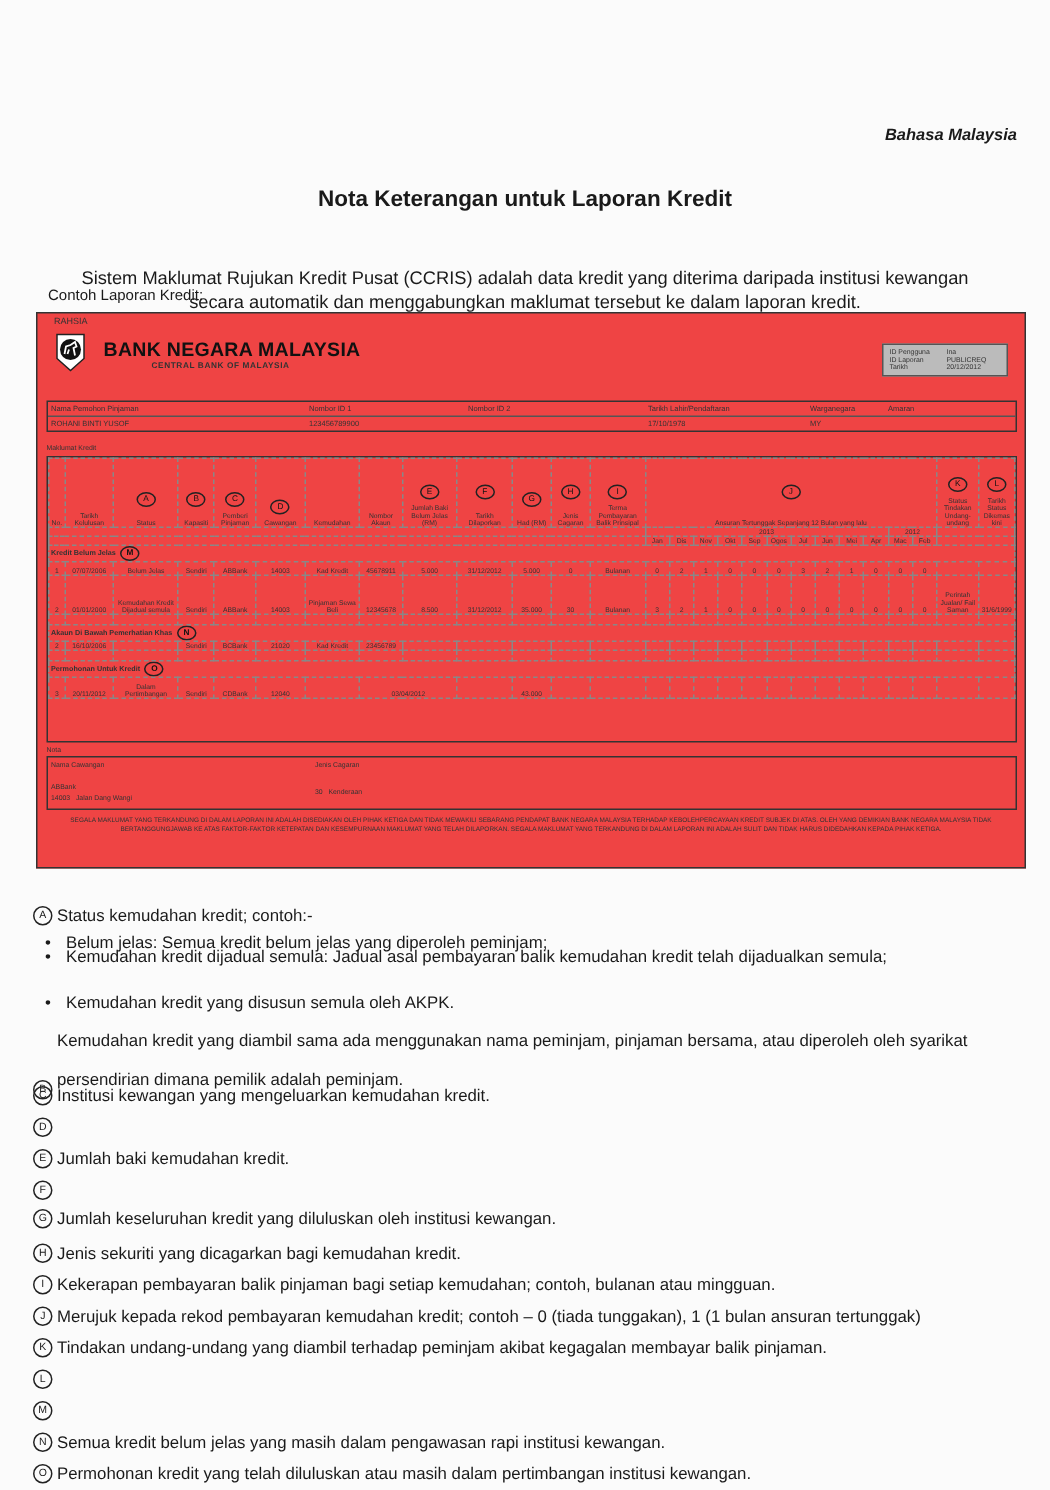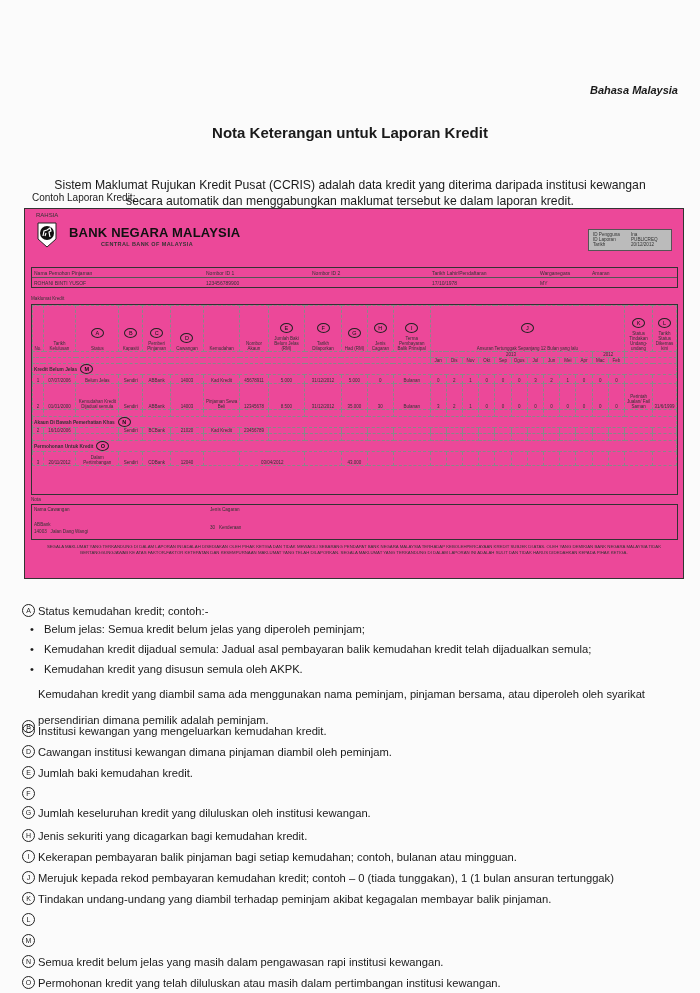--- a/index.html
+++ b/index.html
@@ -2,21 +2,21 @@
 <html><head>
 <meta charset="utf-8">
 <style>
   html, body { margin:0; padding:0; }
   body { width:700px; height:993px; background:#fbfbfb; font-family:"Liberation Sans", sans-serif; color:#1a1a1a; position:relative; overflow:hidden; }
   .lang { position:absolute; right:22px; top:84px; font-size:11px; font-weight:bold; font-style:italic; }
   .title { position:absolute; left:0; right:0; top:124px; text-align:center; font-size:15px; font-weight:bold; }
   .intro { position:absolute; left:40px; right:40px; top:177px; text-align:center; font-size:12.2px; line-height:16px; }
   .example-label { position:absolute; left:32px; top:220px; font-size:10px; }
 
-  .report { position:absolute; left:24px; top:208px; width:658px; height:369px; border:1.5px solid #333; background:#ec4899; font-size:5px; color:#333; }
+  .report { position:absolute; left:24px; top:208px; width:658px; height:369px; border:1.5px solid #333; background:#ef4444; font-size:5px; color:#333; }
   .rahsia { position:absolute; left:11px; top:3px; font-size:6px; }
   .logo { position:absolute; left:12px; top:13px; width:20px; height:26px; }
   .bnm { position:absolute; left:44px; top:16px; font-size:13px; font-weight:bold; color:#111; letter-spacing:0.2px; }
   .cbm { position:absolute; left:76px; top:32px; font-size:5.5px; font-weight:bold; letter-spacing:0.4px; }
   .meta-box { position:absolute; left:563px; top:20px; width:84px; height:22px; background:#bbb; border:1px solid #555; padding:2px 4px; box-sizing:border-box; font-size:4.6px; }
   .meta-box .r { display:flex; }
   .meta-box .k { width:38px; }
 
   .borrower { position:absolute; left:6px; top:58px; width:645px; border:1.5px solid #333; }
   .borrower span { position:absolute; }
@@ -364,33 +364,32 @@
   </div>
   <div class="disclaimer">SEGALA MAKLUMAT YANG TERKANDUNG DI DALAM LAPORAN INI ADALAH DISEDIAKAN OLEH PIHAK KETIGA DAN TIDAK MEWAKILI SEBARANG PENDAPAT BANK NEGARA MALAYSIA TERHADAP KEBOLEHPERCAYAAN KREDIT SUBJEK DI ATAS. OLEH YANG DEMIKIAN BANK NEGARA MALAYSIA TIDAK BERTANGGUNGJAWAB KE ATAS FAKTOR-FAKTOR KETEPATAN DAN KESEMPURNAAN MAKLUMAT YANG TELAH DILAPORKAN. SEGALA MAKLUMAT YANG TERKANDUNG DI DALAM LAPORAN INI ADALAH SULIT DAN TIDAK HARUS DIDEDAHKAN KEPADA PIHAK KETIGA.</div>
 </div>
 
 <div class="legend">
   <div class="li" style="top:0">
       <span class="lc">A</span>
       <span>Status kemudahan kredit; contoh:-</span>
     </div>
   <div class="sub" style="top:20px">Belum jelas:  Semua kredit belum jelas yang diperoleh peminjam;</div>
-  <div class="sub" style="top:40px">Kemudahan kredit dijadual semula:  Jadual asal pembayaran balik kemudahan kredit telah dijadualkan semula;</div>
+  <div class="sub" style="top:29px">Kemudahan kredit dijadual semula:  Jadual asal pembayaran balik kemudahan kredit telah dijadualkan semula;</div>
   <div class="sub" style="top:60px">Kemudahan kredit yang disusun semula oleh AKPK.</div>
   <div class="li" style="top:78px">
       <span class="lc">B</span>
       <span class="wrap">Kemudahan kredit yang diambil sama ada menggunakan nama peminjam, pinjaman bersama, atau diperoleh oleh syarikat persendirian dimana pemilik adalah peminjam.</span>
     </div>
   <div class="li" style="top:120px">
       <span class="lc">C</span>
       <span>Institusi kewangan yang mengeluarkan kemudahan kredit.</span>
     </div>
   <div class="li" style="top:141px">
       <span class="lc">D</span>
-      <span>Cawangan institusi kewangan dimana pinjaman diambil oleh peminjam.</span>
     </div>
   <div class="li" style="top:162px">
       <span class="lc">E</span>
       <span>Jumlah baki kemudahan kredit.</span>
     </div>
   <div class="li" style="top:183px">
       <span class="lc">F</span>
     </div>
   <div class="li" style="top:202px">
       <span class="lc">G</span>

